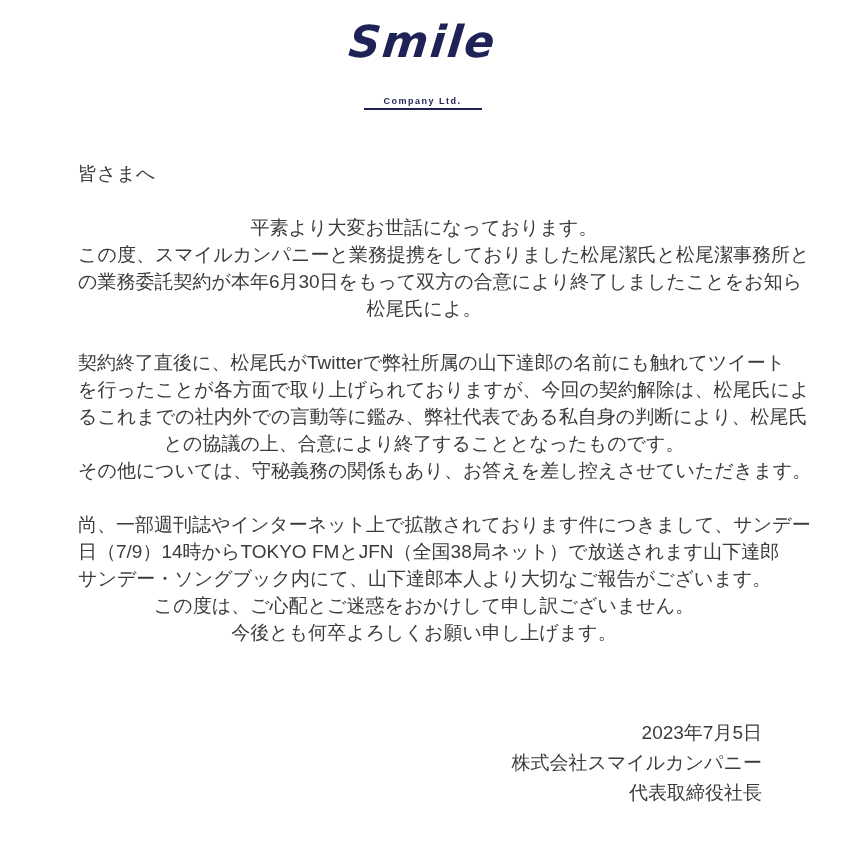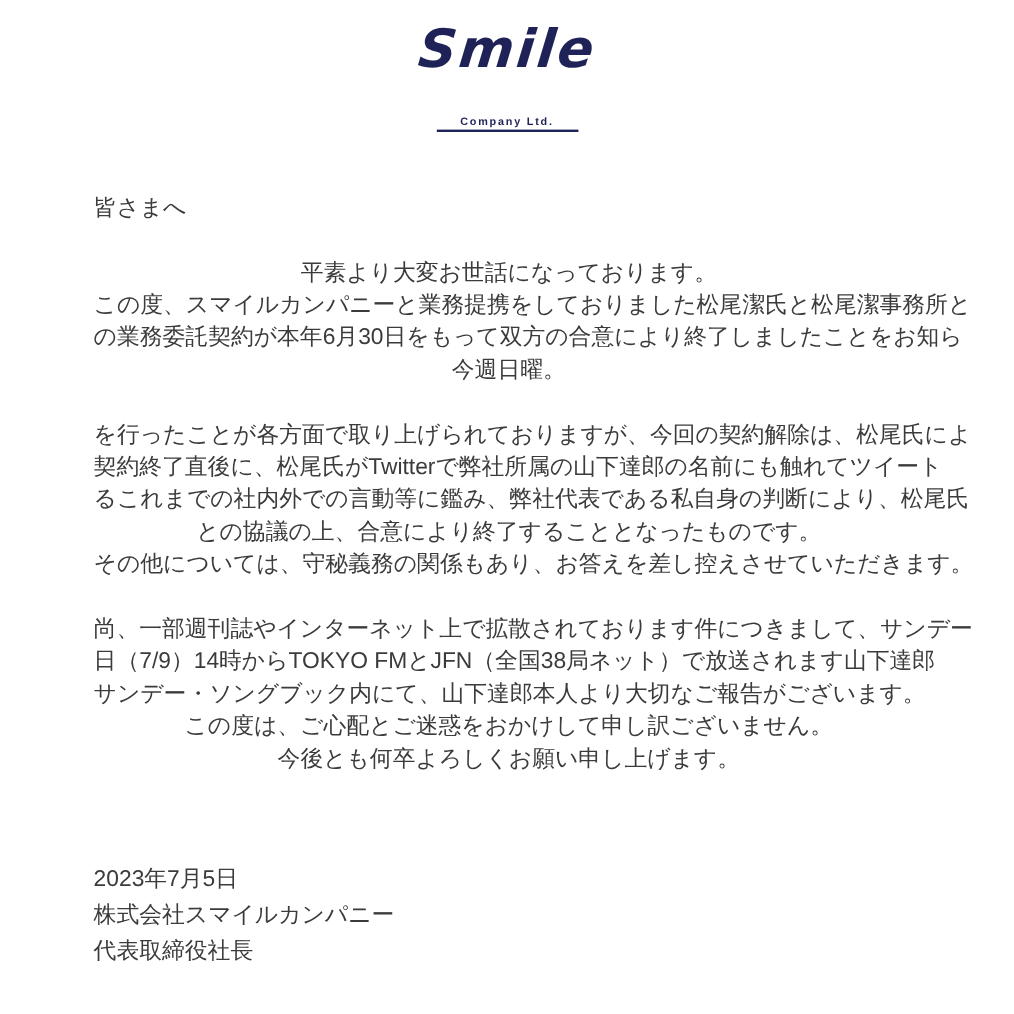--- a/index.html
+++ b/index.html
@@ -51,20 +51,21 @@
   }
   .line{
     display:block;
     white-space:nowrap;
     text-align:center;
   }
   
   .signature{
     margin-top:72px;
     padding-right:8px;
+    text-align:right;
     font-size:19px;
     line-height:30px;
   }
 </style>
 </head>
 <body>
 
 <div class="page">
 
   <header class="logo">
@@ -73,26 +74,26 @@
   </header>
 
   <main class="body">
 
     <p class="greeting">皆さまへ</p>
 
     <p class="para">
       <span class="line">平素より大変お世話になっております。</span>
       <span class="line">この度、スマイルカンパニーと業務提携をしておりました松尾潔氏と松尾潔事務所と</span>
       <span class="line">の業務委託契約が本年6月30日をもって双方の合意により終了しましたことをお知ら</span>
-      <span class="line">今週日曜。</span>
+      <span class="line">松尾氏によ。</span>
     </p>
 
     <p class="para">
+      <span class="line">契約終了直後に、松尾氏がTwitterで弊社所属の山下達郎の名前にも触れてツイート</span>
       <span class="line">を行ったことが各方面で取り上げられておりますが、今回の契約解除は、松尾氏によ</span>
-      <span class="line">契約終了直後に、松尾氏がTwitterで弊社所属の山下達郎の名前にも触れてツイート</span>
       <span class="line">るこれまでの社内外での言動等に鑑み、弊社代表である私自身の判断により、松尾氏</span>
       <span class="line">との協議の上、合意により終了することとなったものです。</span>
       <span class="line">その他については、守秘義務の関係もあり、お答えを差し控えさせていただきます。</span>
     </p>
 
     <p class="para">
       <span class="line">尚、一部週刊誌やインターネット上で拡散されております件につきまして、サンデー</span>
       <span class="line">日（7/9）14時からTOKYO FMとJFN（全国38局ネット）で放送されます山下達郎</span>
       <span class="line">サンデー・ソングブック内にて、山下達郎本人より大切なご報告がございます。</span>
       <span class="line">この度は、ご心配とご迷惑をおかけして申し訳ございません。</span>

